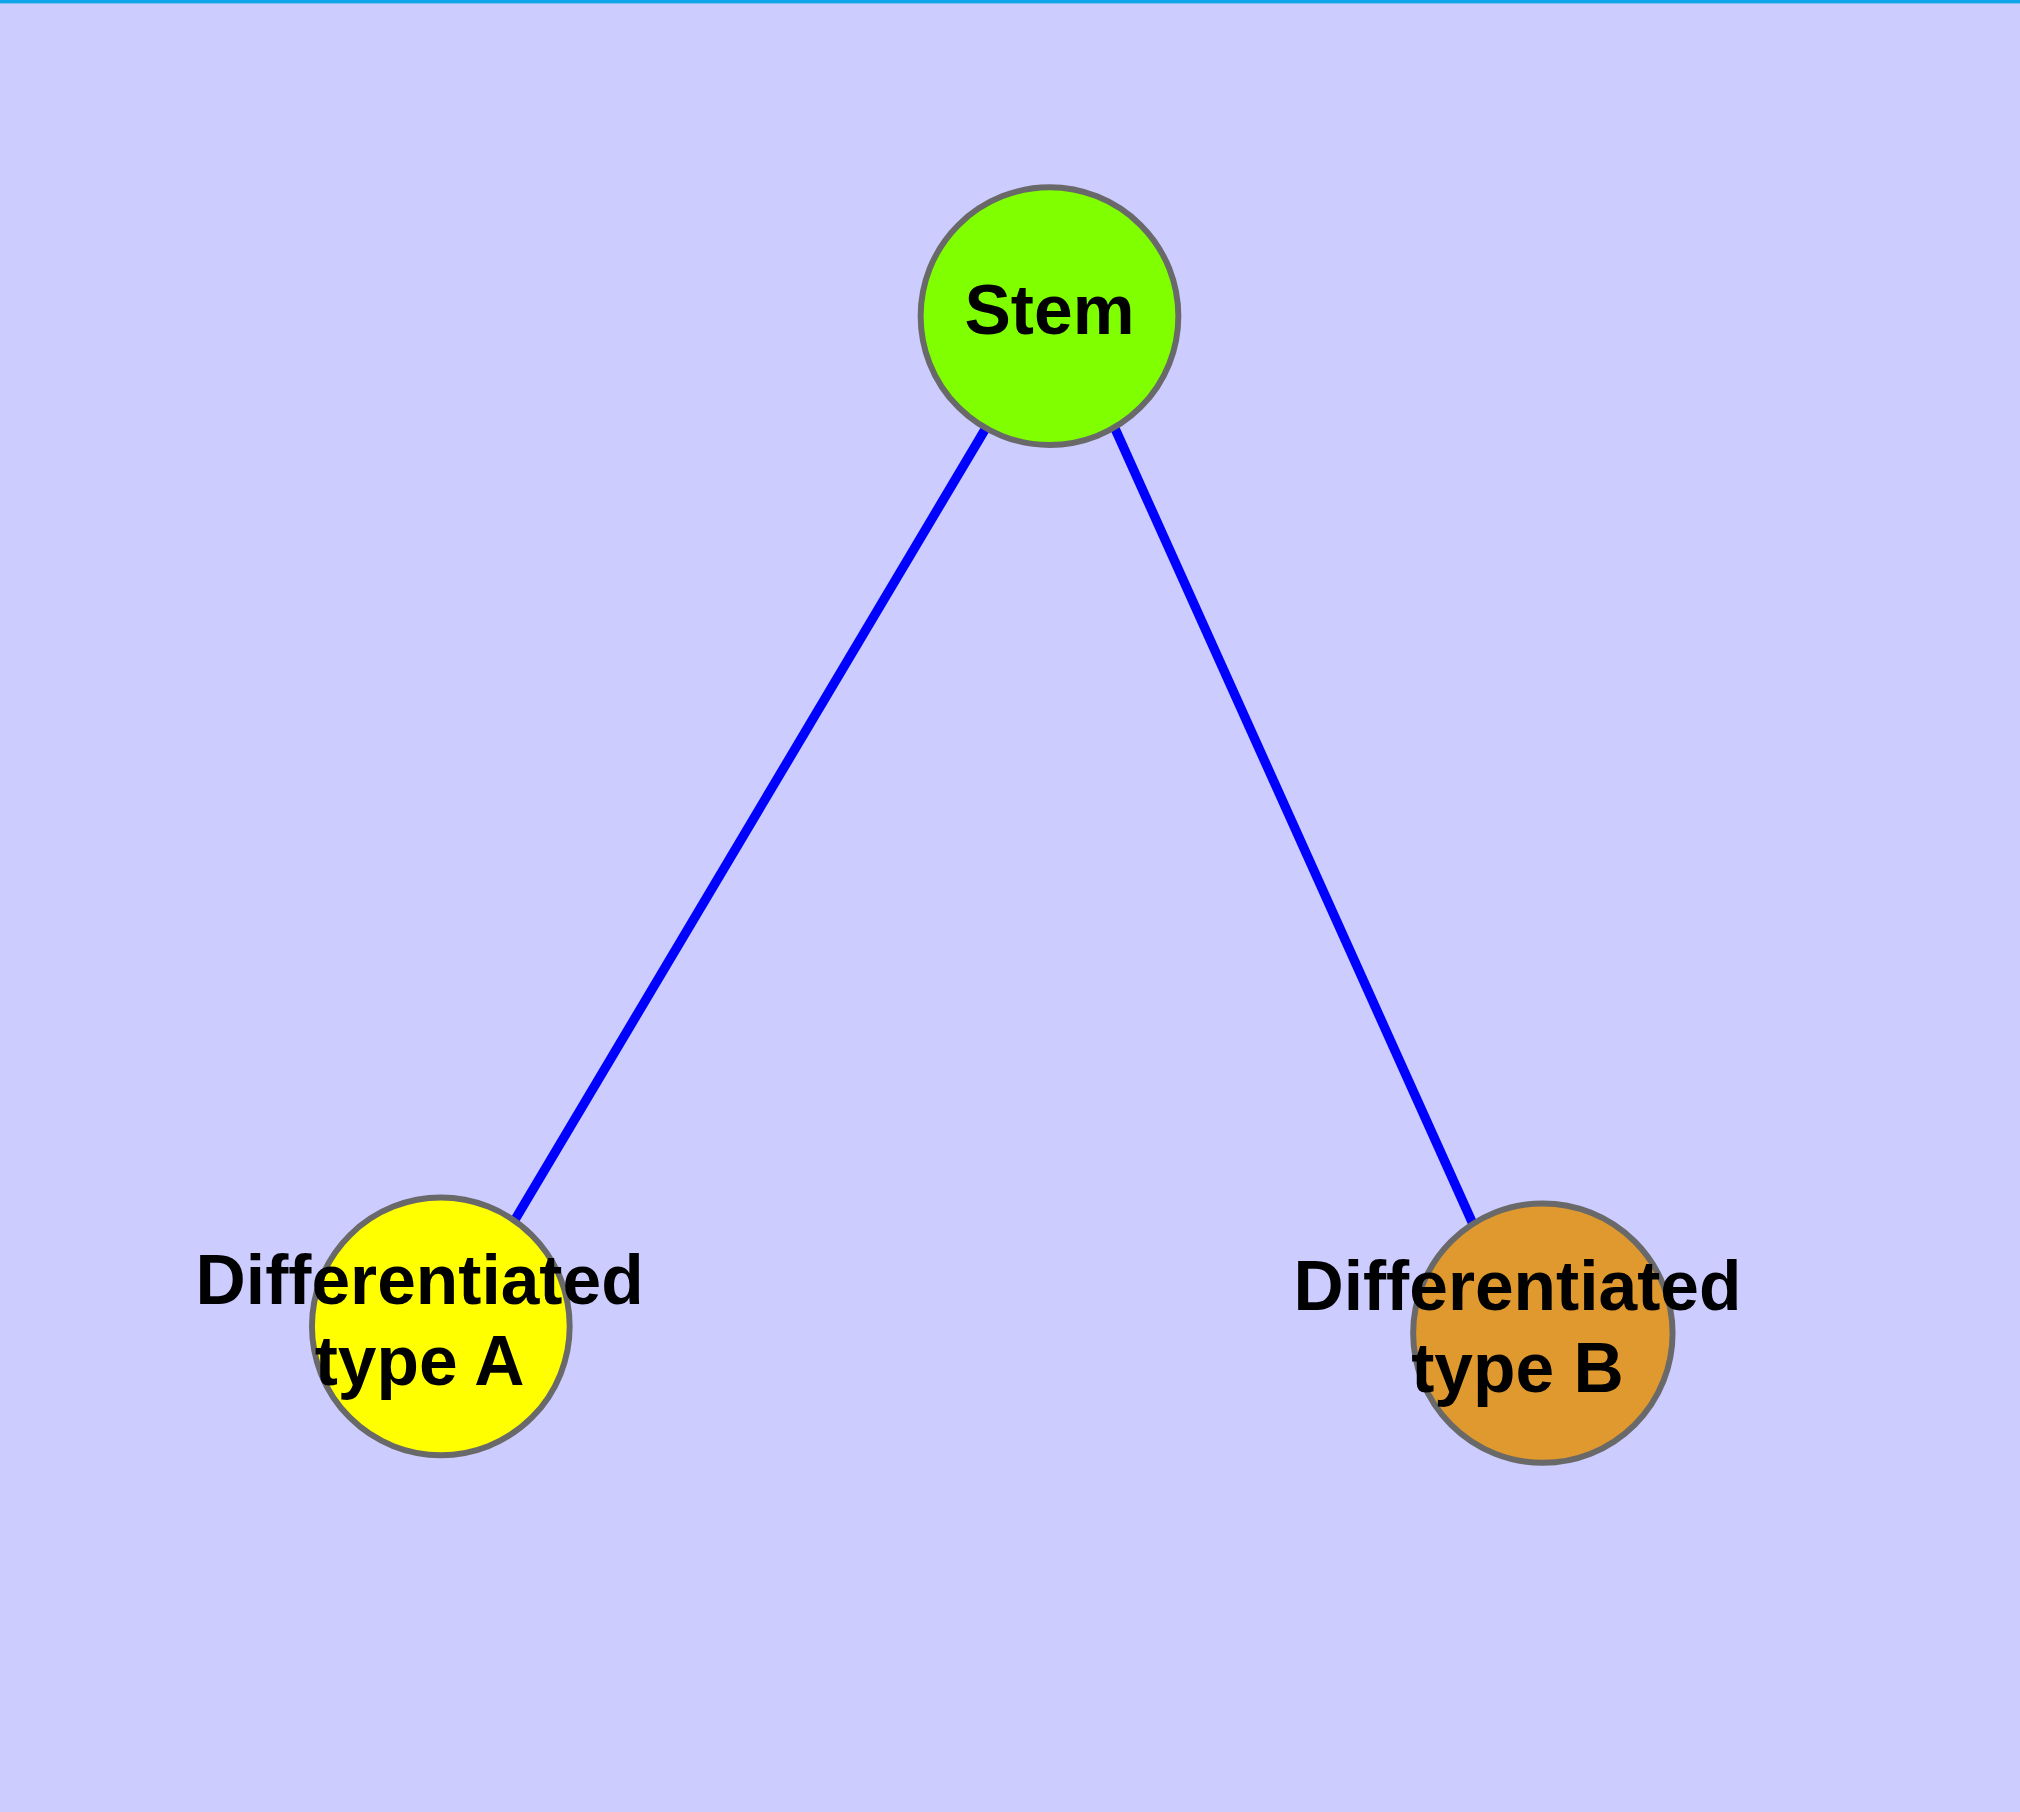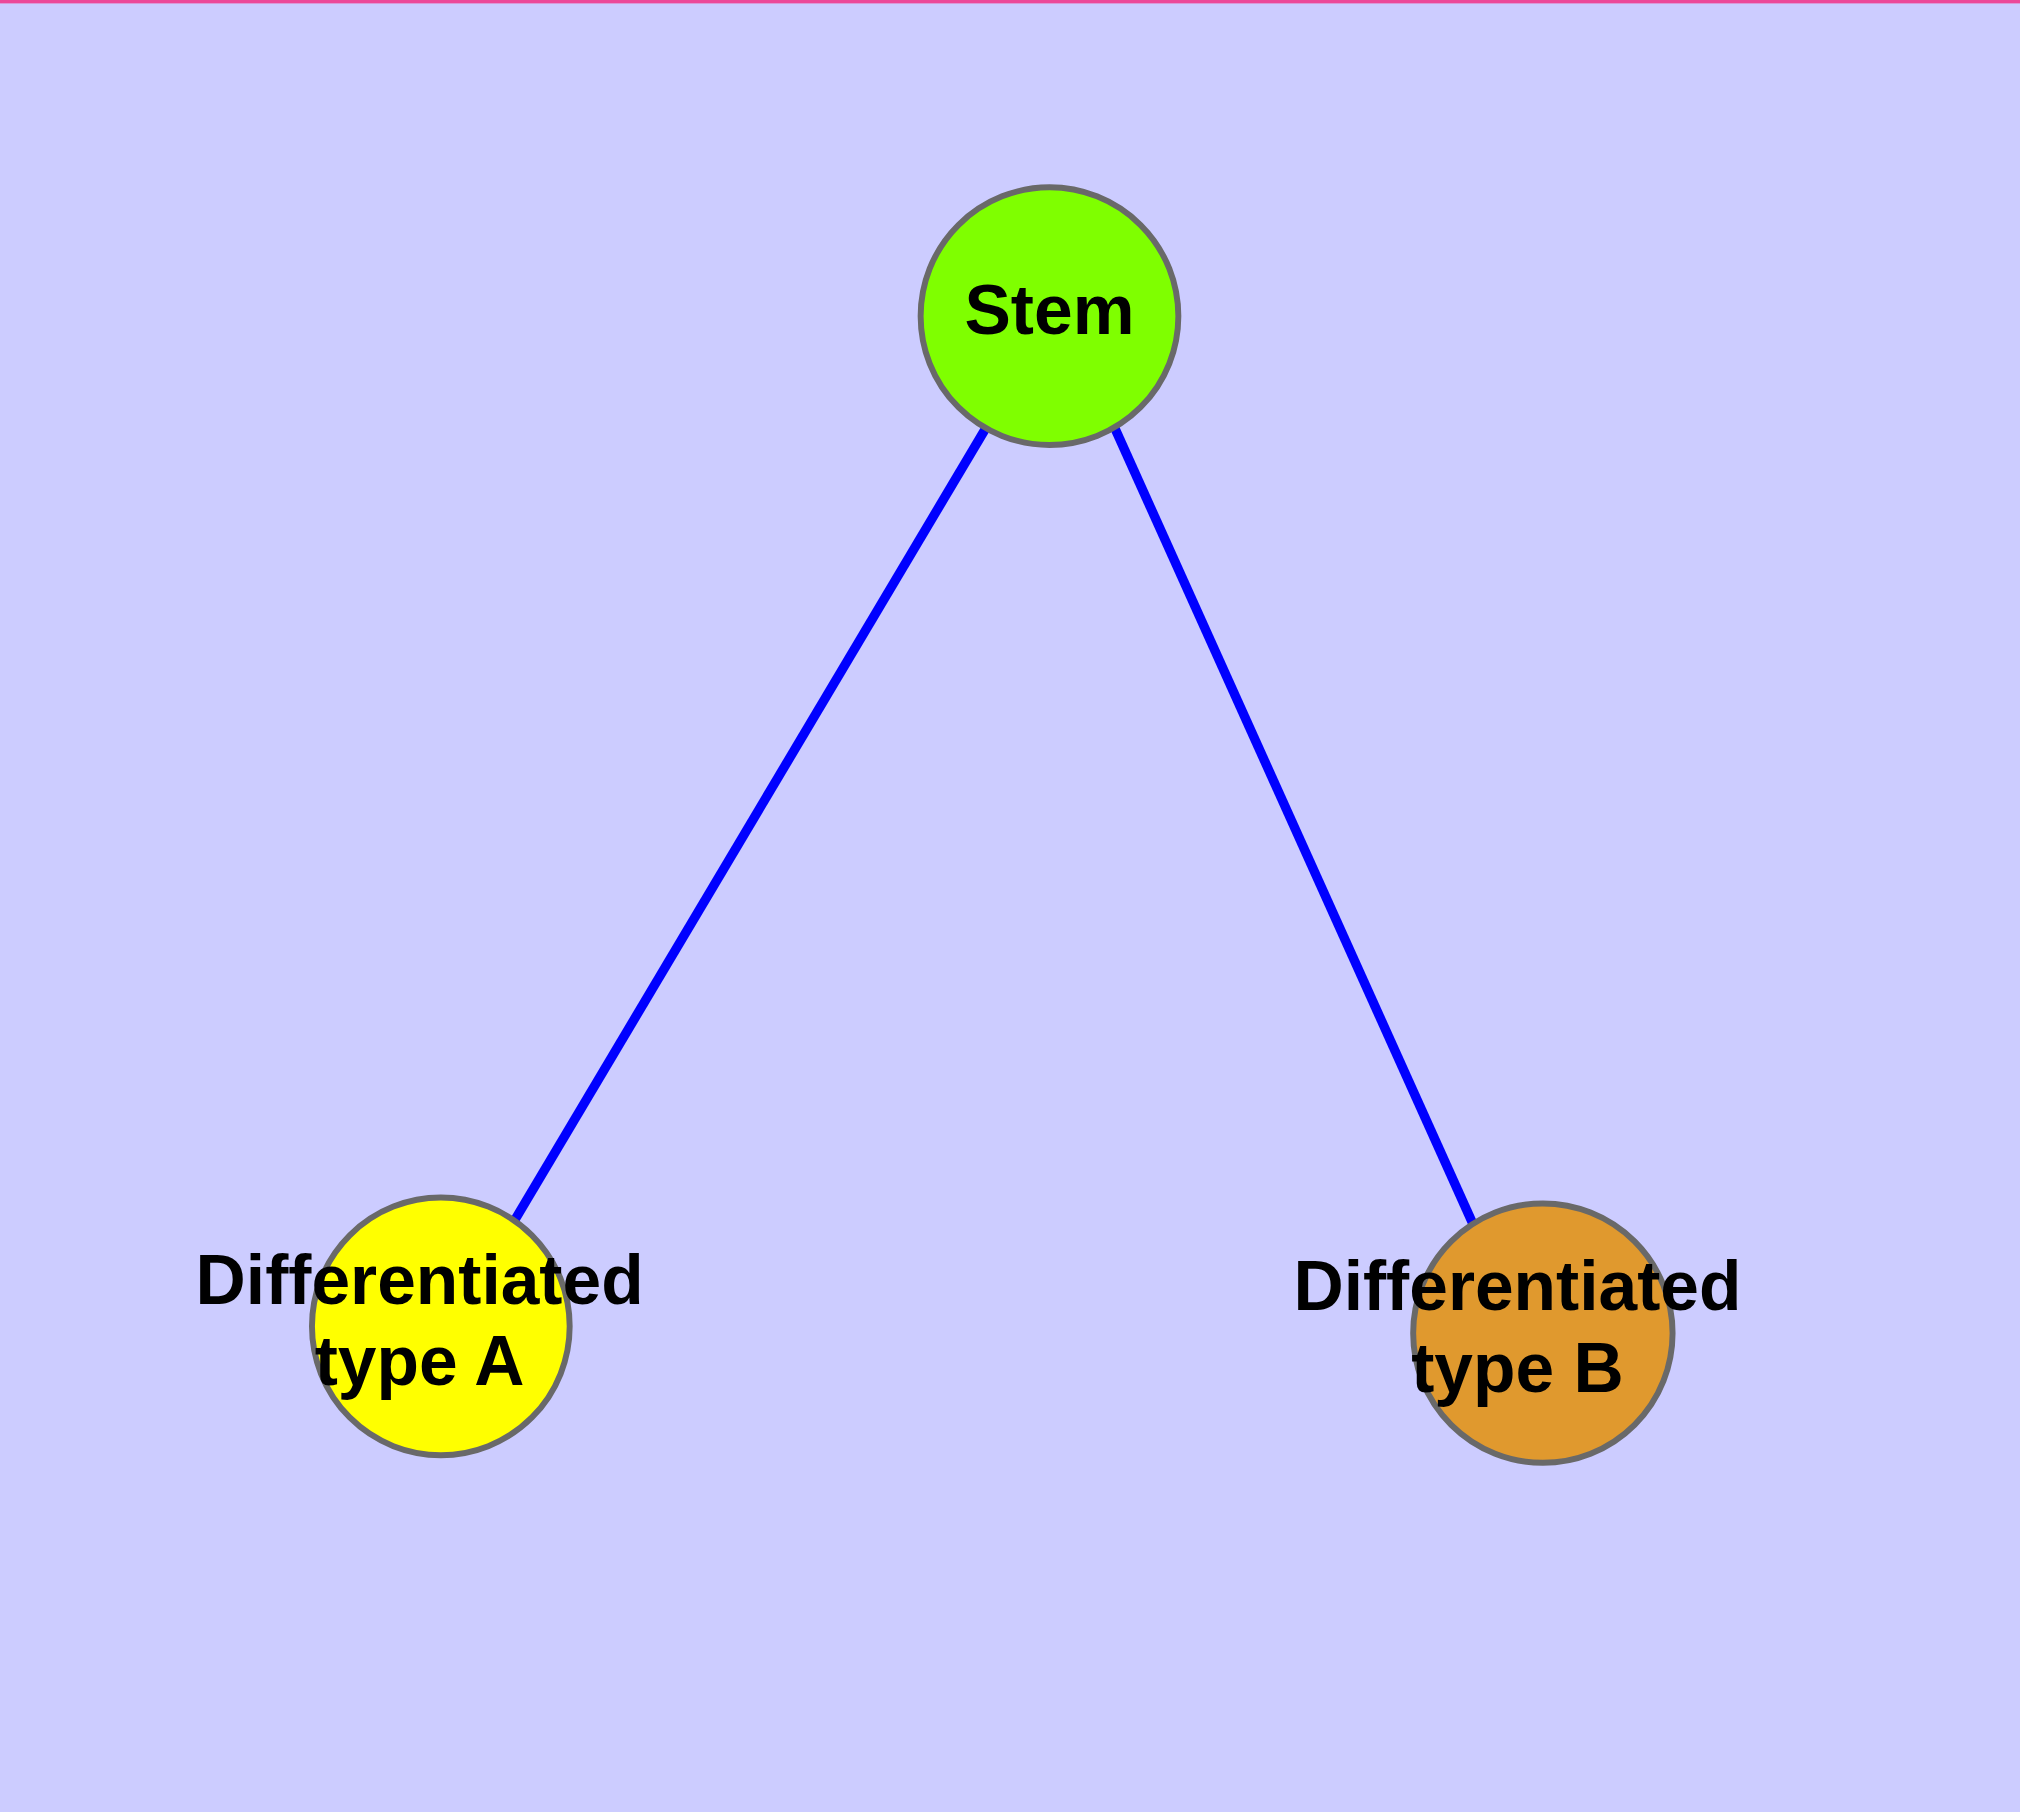--- a/index.html
+++ b/index.html
@@ -32,21 +32,21 @@
     font-weight: bold;
     fill: #000000;
     paint-order: normal;
     dominant-baseline: middle;
     text-anchor: middle;
   }
 </style>
 </head>
 <body>
 
-<div id="canvas-root" style="width: 2021px; height: 1316px; background: #ec4899;">
+<div id="canvas-root" style="width: 2021px; height: 1316px; background: #0ea5e9;">
   <svg id="graph-svg" viewBox="0 0 2384 2138" preserveAspectRatio="none" xmlns="http://www.w3.org/2000/svg" style="width: 2021px; height: 1812px;">
     <rect id="bg-rect" x="0" y="4" width="2384" height="2134" fill="#CCCCFF"></rect>
     <g id="edge-layer">
         <line x1="1163" y1="505" x2="607" y2="1440" stroke="#0000FF" stroke-width="11" stroke-linecap="butt"></line>
         <line x1="1315" y1="505" x2="1737" y2="1443" stroke="#0000FF" stroke-width="11" stroke-linecap="butt"></line>
       </g>
     <g id="node-layer">
         <g>
           <circle cx="1238" cy="373" r="152" fill="#7FFF00" stroke="#696969" stroke-width="7"></circle>
         </g>

